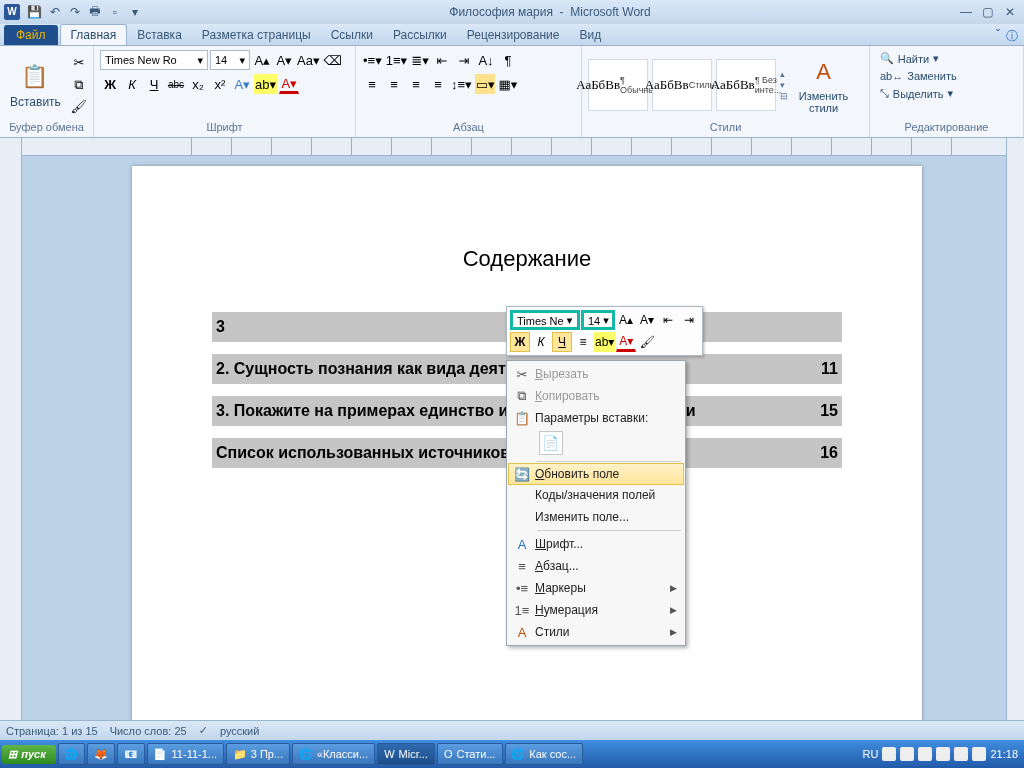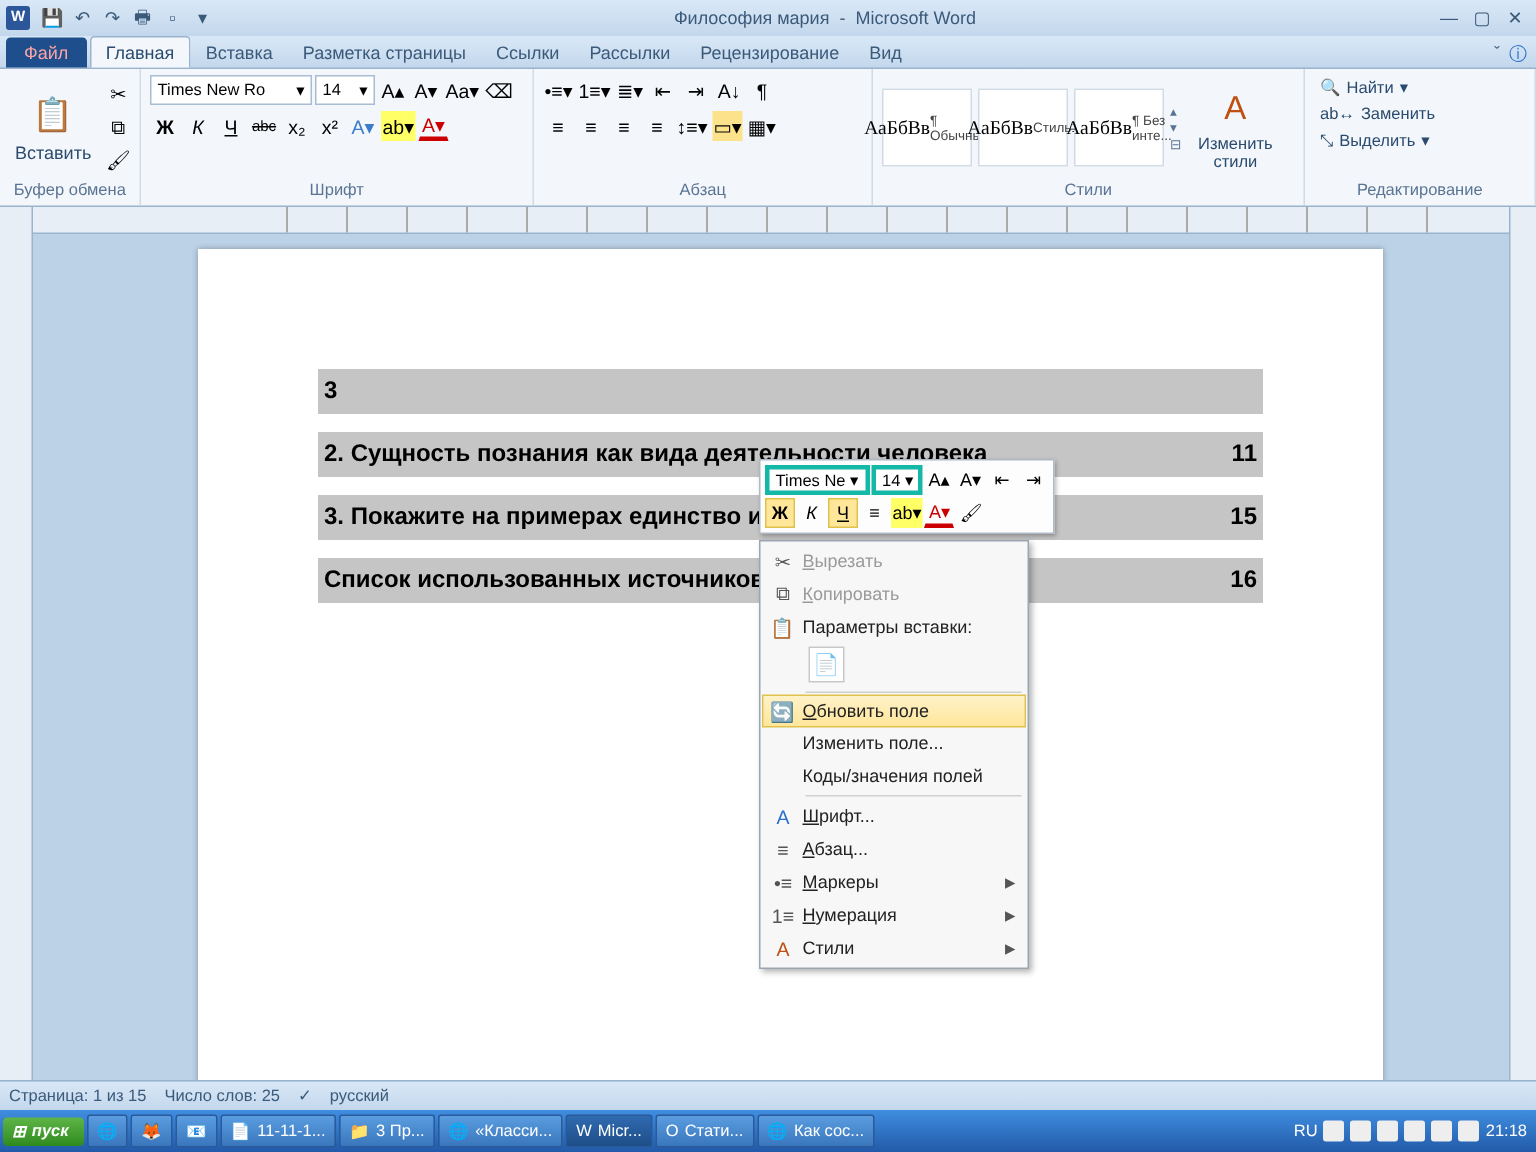--- a/index.html
+++ b/index.html
@@ -9,21 +9,21 @@
 .titlebar { height: 24px; background: linear-gradient(#d9e8f7,#c3d7ec); display: flex; align-items: center; padding: 0 4px; }
 .titlebar .app-icon { width: 16px; height: 16px; background: #2b579a; color: #fff; text-align: center; font-weight: bold; font-size: 10px; line-height: 16px; border-radius: 2px; }
 .titlebar .qat { display: flex; gap: 2px; margin-left: 6px; }
 .titlebar .qat span { width: 18px; height: 18px; display: flex; align-items: center; justify-content: center; color: #3b5a7a; font-size: 12px; }
 .titlebar .title { flex: 1; text-align: center; color: #3b5a7a; font-size: 12px; }
 .titlebar .winctrl { display: flex; gap: 2px; }
 .titlebar .winctrl span { width: 20px; height: 16px; display: flex; align-items: center; justify-content: center; color: #3b5a7a; }
 
 
 .tabs { height: 22px; background: linear-gradient(#d9e8f7,#c3d7ec); display: flex; align-items: flex-end; padding: 0 4px; border-bottom: 1px solid #9ab4cf; }
-.tabs .file { background: #1e4e8c; color: #fca5a5; padding: 3px 12px; border-radius: 3px 3px 0 0; font-size: 12px; margin-right: 2px; }
+.tabs .file { background: #1e4e8c; color: #eab308; padding: 3px 12px; border-radius: 3px 3px 0 0; font-size: 12px; margin-right: 2px; }
 .tabs .tab { padding: 3px 10px; font-size: 12px; color: #3b5a7a; cursor: default; }
 .tabs .tab.active { background: #f3f7fb; border: 1px solid #9ab4cf; border-bottom: none; border-radius: 3px 3px 0 0; color: #2a4b6e; }
 .tabs .help { margin-left: auto; display: flex; gap: 6px; color: #3b5a7a; padding-right: 2px; }
 
 
 .ribbon { height: 92px; background: #f3f7fb; border-bottom: 1px solid #9ab4cf; display: flex; }
 .group { border-right: 1px solid #d0dbe6; padding: 4px 6px 0 6px; display: flex; flex-direction: column; }
 .group-body { flex: 1; display: flex; align-items: center; gap: 4px; }
 .group-label { text-align: center; font-size: 11px; color: #5a7494; padding: 2px 0 4px; }
 .bigbtn { display: flex; flex-direction: column; align-items: center; gap: 2px; padding: 2px 4px; color: #2a4b6e; }
@@ -232,20 +232,21 @@
   </div>
 </div>
 
 <div class="workarea">
   <div class="vruler"></div>
   <div class="docviewport">
     <div class="hruler">
         <div class="hruler-inner"></div>
       </div>
     <div class="page">
+      <h1>Содержание</h1>
       <div class="toc-row">
           <span>3</span>
         </div>
       <div class="toc-row">
           <span>2. Сущность познания как вида деятельности человека</span>
           <span>11</span>
         </div>
       <div class="toc-row">
           <span>3. Покажите на примерах единство и многообразие истории</span>
           <span>15</span>
@@ -301,25 +302,25 @@
   <div style="padding:2px 0 4px 0">
       <div class="pasteicon">📄</div>
     </div>
   <div class="ctxsep"></div>
   <div class="ctxitem hover">
       <div class="iconcol">🔄</div>
       <span><u class="mn">О</u>бновить поле</span>
     </div>
   <div class="ctxitem">
       <div class="iconcol"></div>
+      <span>Коды/значения полей</span>
+    </div>
+  <div class="ctxitem">
+      <div class="iconcol"></div>
       <span>Изменить поле...</span>
-    </div>
-  <div class="ctxitem">
-      <div class="iconcol"></div>
-      <span>Коды/значения полей</span>
     </div>
   <div class="ctxsep"></div>
   <div class="ctxitem">
       <div class="iconcol" style="color:#2a6fc9">A</div>
       <span><u class="mn">Ш</u>рифт...</span>
     </div>
   <div class="ctxitem">
       <div class="iconcol">≡</div>
       <span><u class="mn">А</u>бзац...</span>
     </div>

